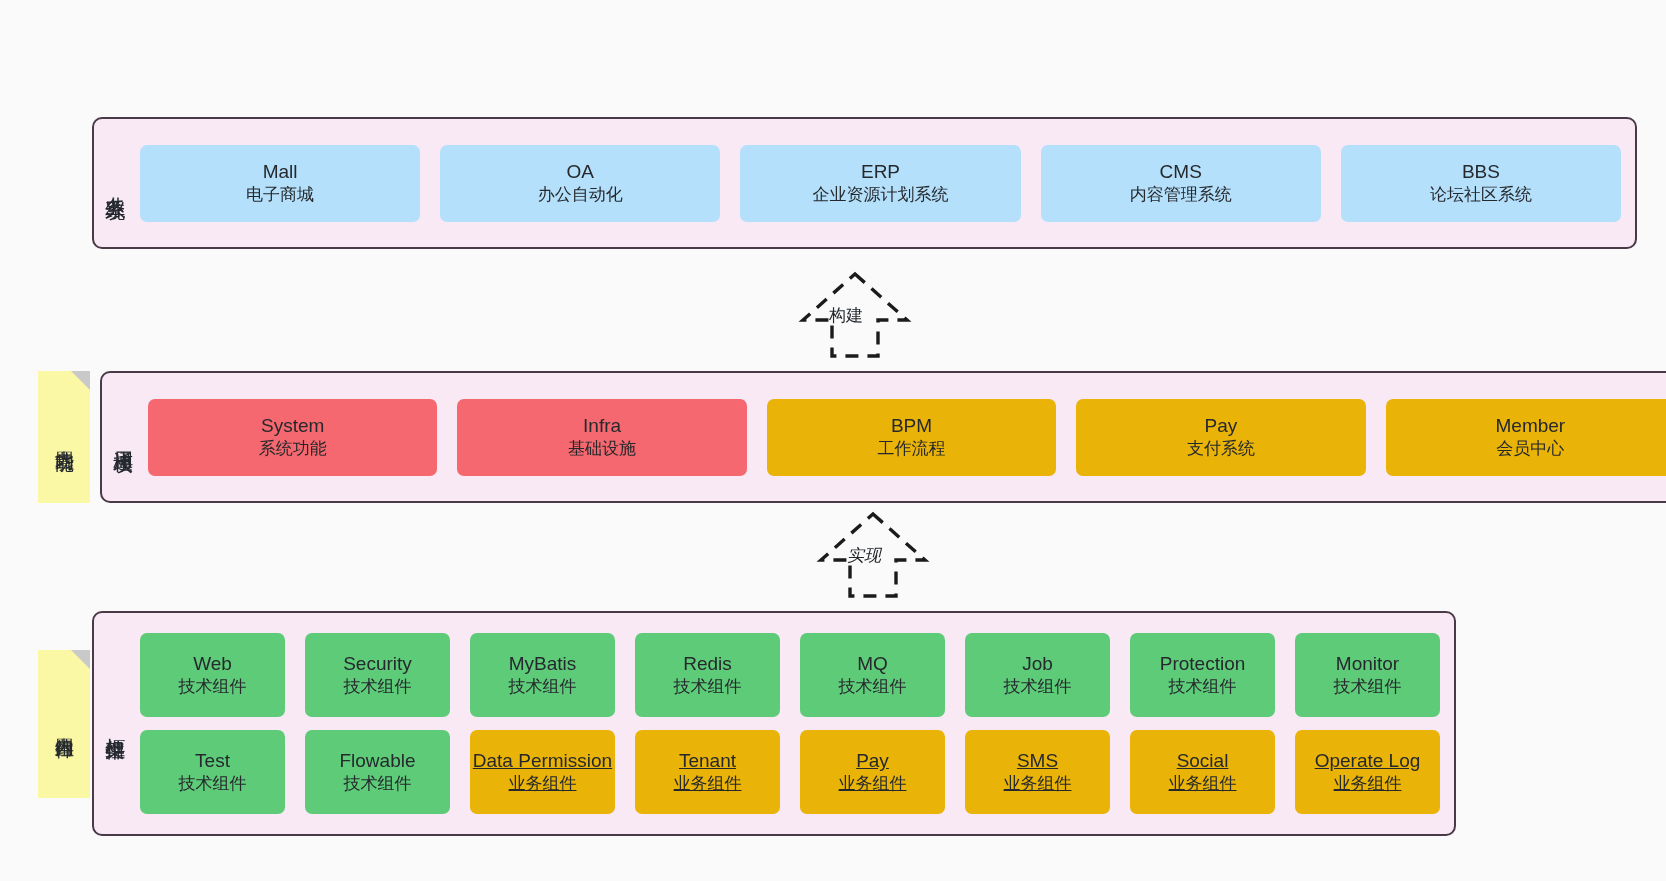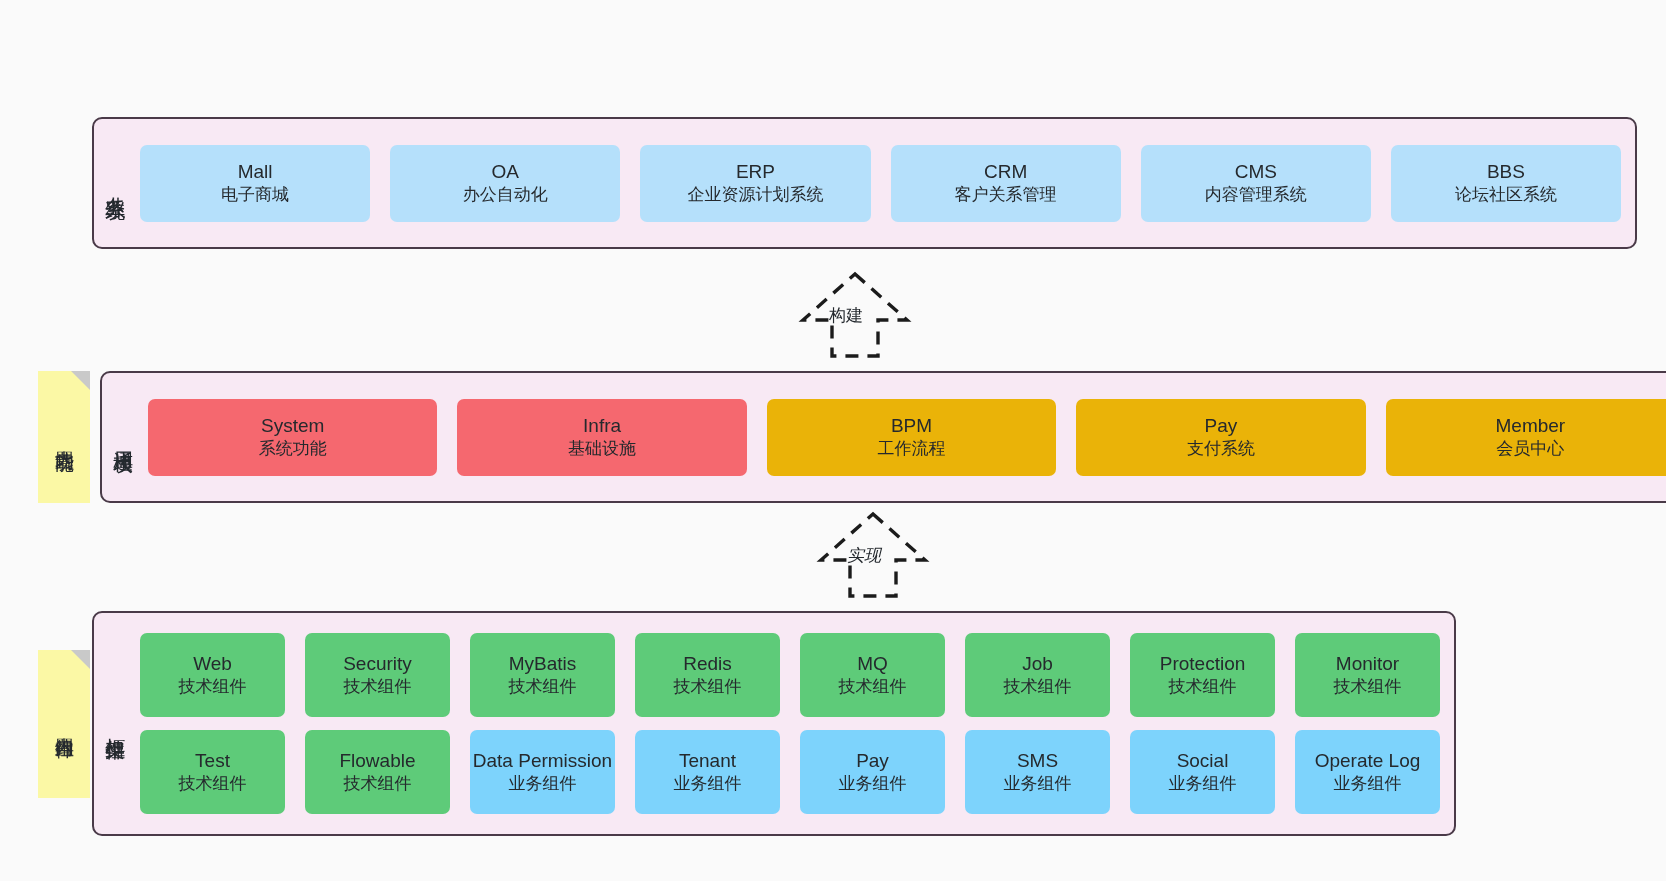--- a/index.html
+++ b/index.html
@@ -65,21 +65,21 @@
     padding: 4px 2px;
     user-select: none;
   }
   .card .t1 { font-size: 19px; }
   .card .t2 { font-size: 17px; }
 
   .c-blue   { background: #b5e0fb; }
   .c-red    { background: #f5686f; }
   .c-pink   { background: #eab308; }
   .c-green  { background: #5ecb79; }
-  .c-lgreen { background: #7dd3fc; }
+  .c-lgreen { background: #eab308; text-decoration: underline; }
 
   
   #layer-business { left: 92px;  top: 117px; width: 1545px; height: 132px; }
   #layer-module   { left: 100px;  top: 371px; width: 1591px; height: 132px; }
   #layer-framework{ left: 92px;  top: 611px; width: 1364px; height: 225px; }
 
   #layer-business .layer-body  { padding-right: 14px; }
   #layer-module   .layer-body  { padding-right: 14px; }
   #layer-framework .layer-body { padding-right: 14px; gap: 13px; }
 
@@ -146,24 +146,20 @@
         </div>
         <div class="card c-blue">
           <span class="t1">OA</span>
           <span class="t2">办公自动化</span>
         </div>
         <div class="card c-blue">
           <span class="t1">ERP</span>
           <span class="t2">企业资源计划系统</span>
         </div>
         <div class="card c-blue">
-          <span class="t1">CRM</span>
-          <span class="t2">客户关系管理</span>
-        </div>
-        <div class="card c-blue">
           <span class="t1">CMS</span>
           <span class="t2">内容管理系统</span>
         </div>
         <div class="card c-blue">
           <span class="t1">BBS</span>
           <span class="t2">论坛社区系统</span>
         </div>
       </div>
     </div>
   </div>

